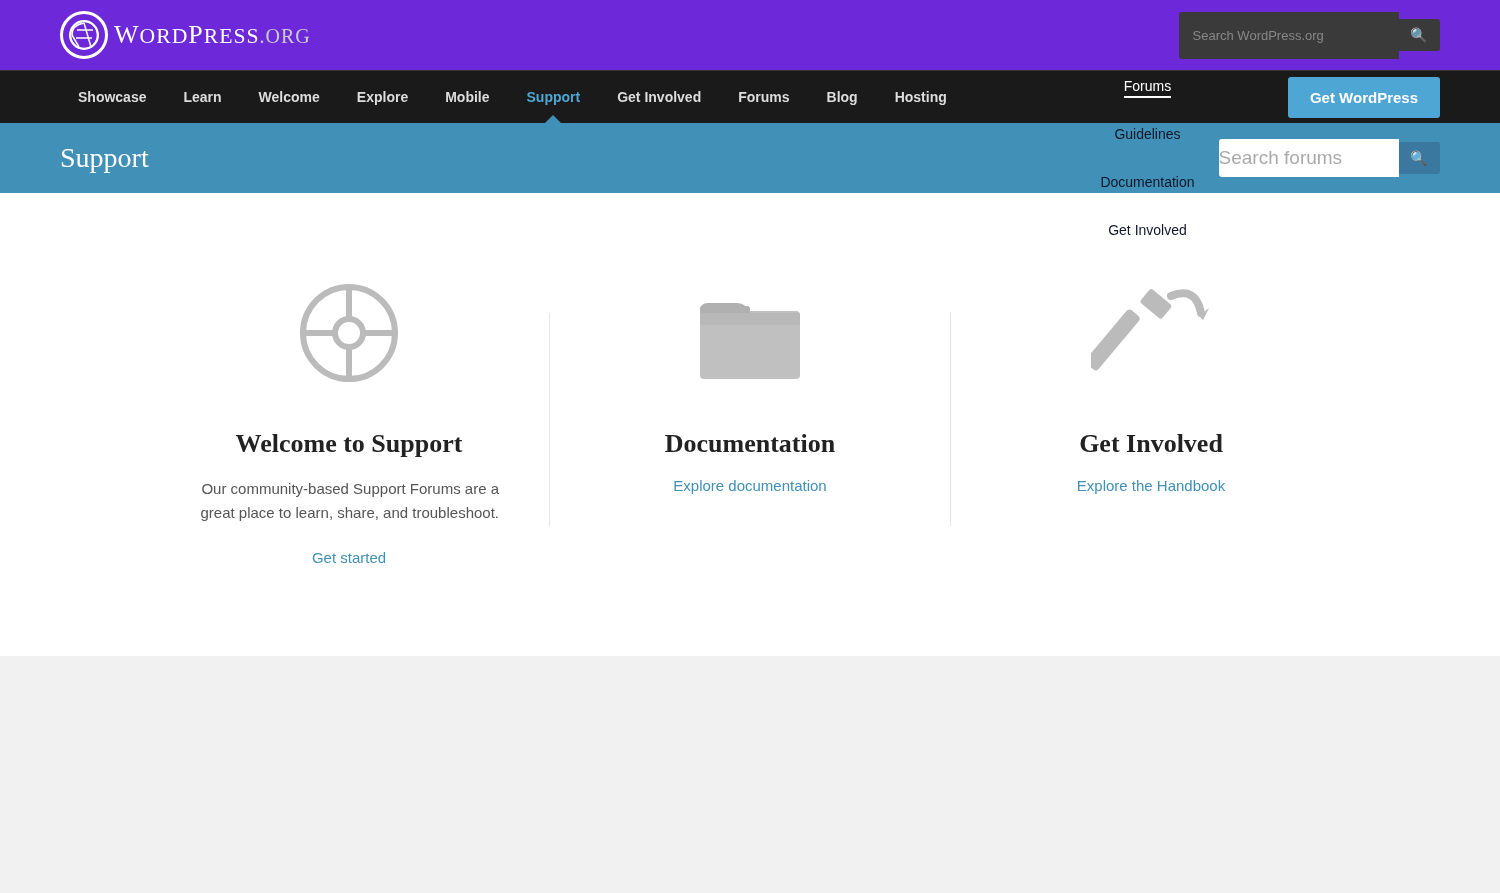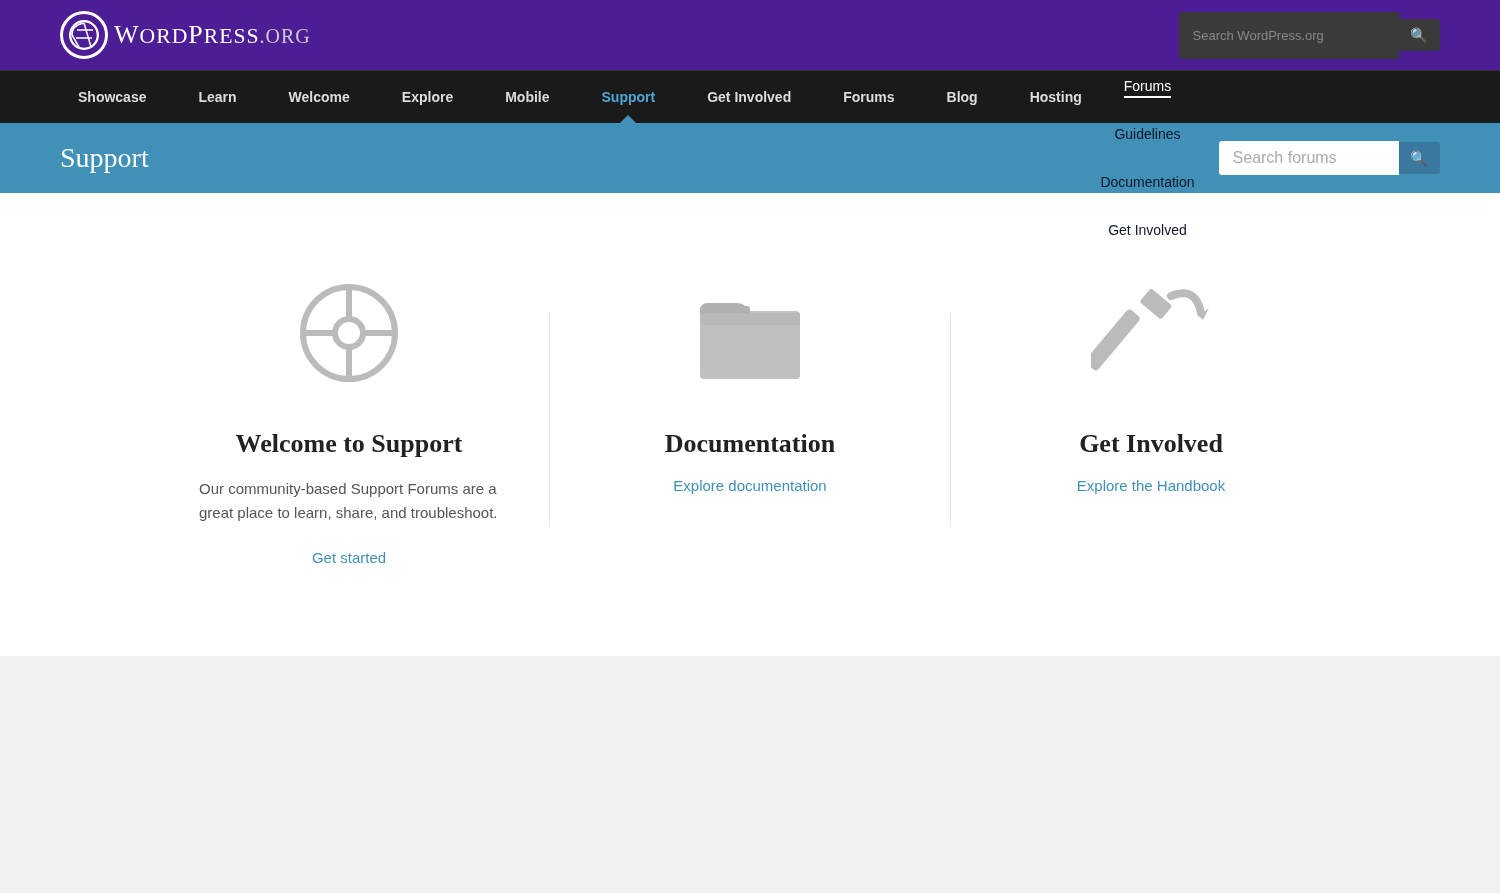--- a/index.html
+++ b/index.html
@@ -1,20 +1,20 @@
 <!DOCTYPE html>
 <html><head>
   <meta charset="utf-8">
   <style>
     * { margin: 0; padding: 0; box-sizing: border-box; }
     body { font-family: 'Georgia', serif; background: #f1f1f1; }
 
     
     .top-bar {
-      background: #4c1d95;
+      background: #6d28d9;
       padding: 0 60px;
       display: flex;
       align-items: center;
       justify-content: space-between;
       height: 70px;
     }
     .logo-area {
       display: flex;
       align-items: center;
       gap: 0px;
@@ -78,21 +78,21 @@
       border-top: 1px solid #333;
       padding: 0 60px;
       display: flex;
       align-items: center;
       justify-content: space-between;
     }
     .main-nav-links {
       display: flex;
       align-items: flex-start;
       list-style: none;
-      gap: 16px;
+      gap: 1px;
     }
     .main-nav-links li a {
       color: #ddd;
       text-decoration: none;
       font-size: 14px;
       font-family: 'Arial', sans-serif;
       font-weight: bold;
       padding: 18px 18px;
       display: block;
     }
@@ -159,22 +159,22 @@
       padding-bottom: 2px;
     }
     .support-search-area {
       display: flex;
       align-items: center;
       margin-left: 24px;
     }
     .support-search-input {
       border: none;
       background: #fff;
-      padding: 8px 14px;
-      font-size: 16px;
+      padding: 8px 0;
+      font-size: 19px;
       width: 180px;
       outline: none;
       border-radius: 3px 0 0 3px;
       color: #4c1d95;
     }
     .support-search-input::placeholder { color: #aaa; }
     .support-search-btn {
       background: #3a78a0;
       border: none;
       color: #fff;
@@ -191,21 +191,21 @@
       display: flex;
       justify-content: center;
       gap: 0;
     }
     .card {
       flex: 1;
       max-width: 400px;
       display: flex;
       flex-direction: column;
       align-items: center;
-      text-align: left;
+      text-align: right;
       padding: 0 50px;
     }
     .card-icon {
       width: 120px;
       height: 120px;
       margin-bottom: 36px;
       display: flex;
       align-items: center;
       justify-content: center;
     }
@@ -289,20 +289,21 @@
     <li>
         <a href="#">Forums</a>
       </li>
     <li>
         <a href="#">Blog</a>
       </li>
     <li>
         <a href="#">Hosting</a>
       </li>
   </ul>
+  <a href="#" class="get-wp-btn">Get WordPress</a>
 </nav>
 
 <div class="support-header">
   <h1 class="support-title">Support</h1>
   <ul class="support-nav-links">
     <li><a href="#" class="active">Forums</a></li>
     <li><a href="#">Guidelines</a></li>
     <li><a href="#">Documentation</a></li>
     <li><a href="#">Get Involved</a></li>
   </ul>

